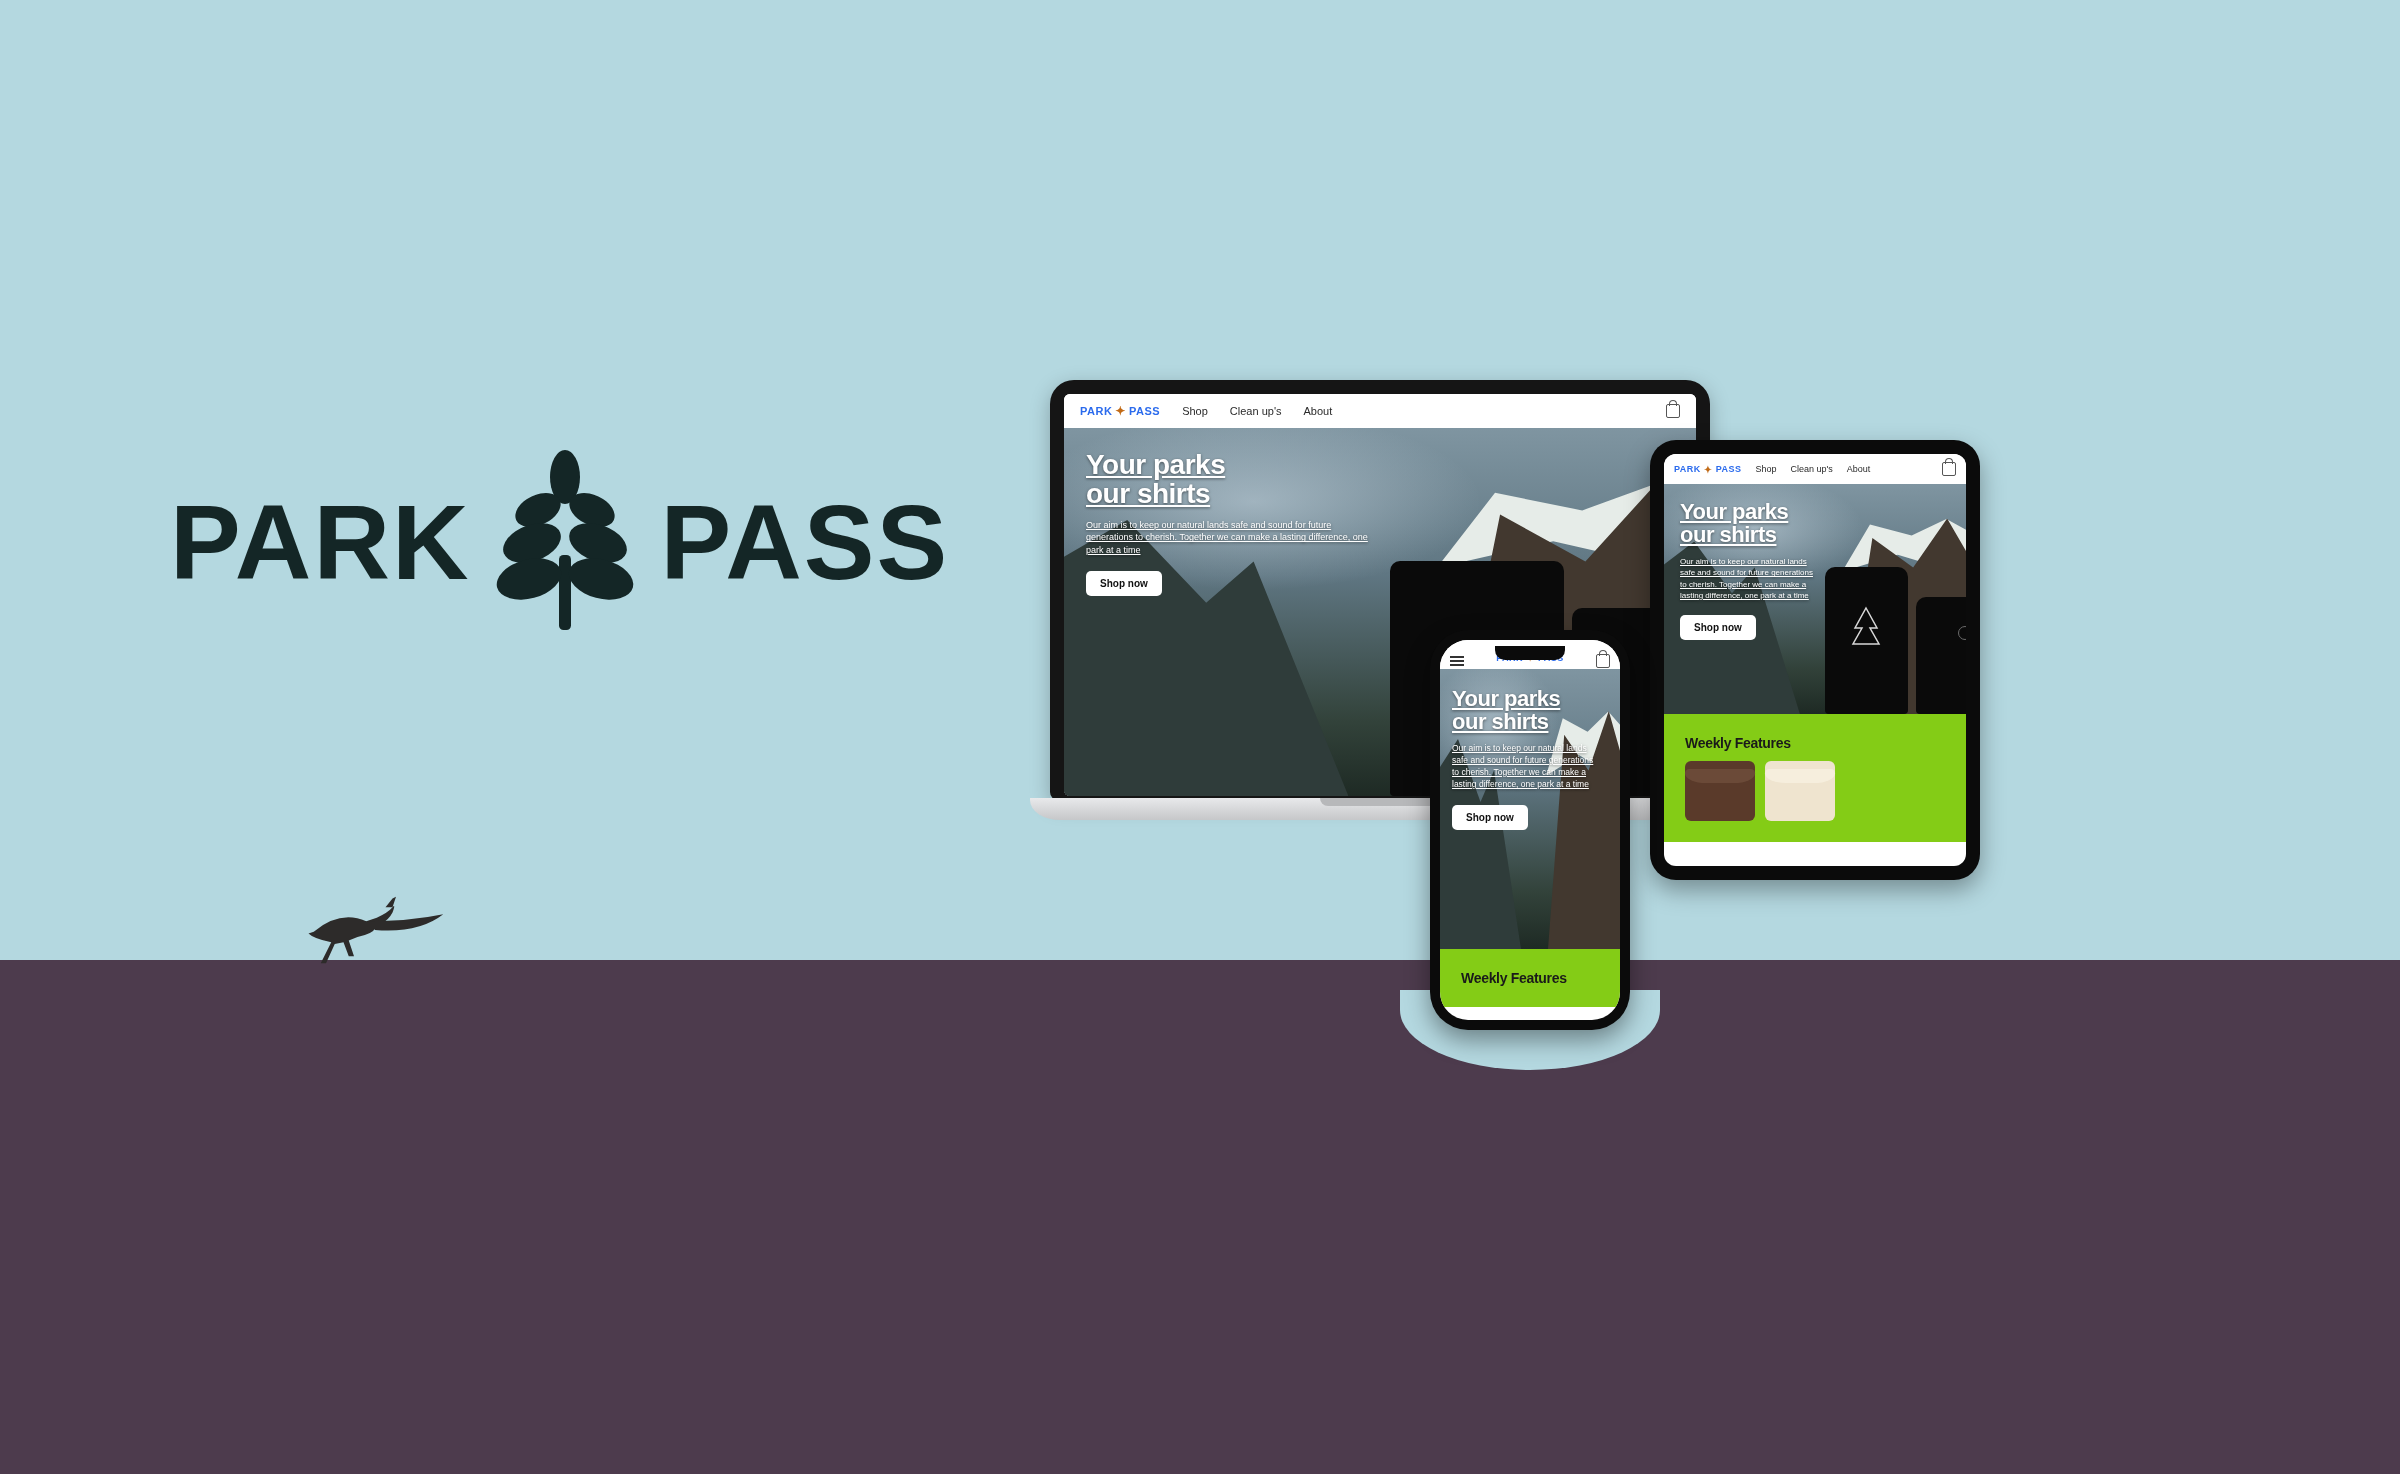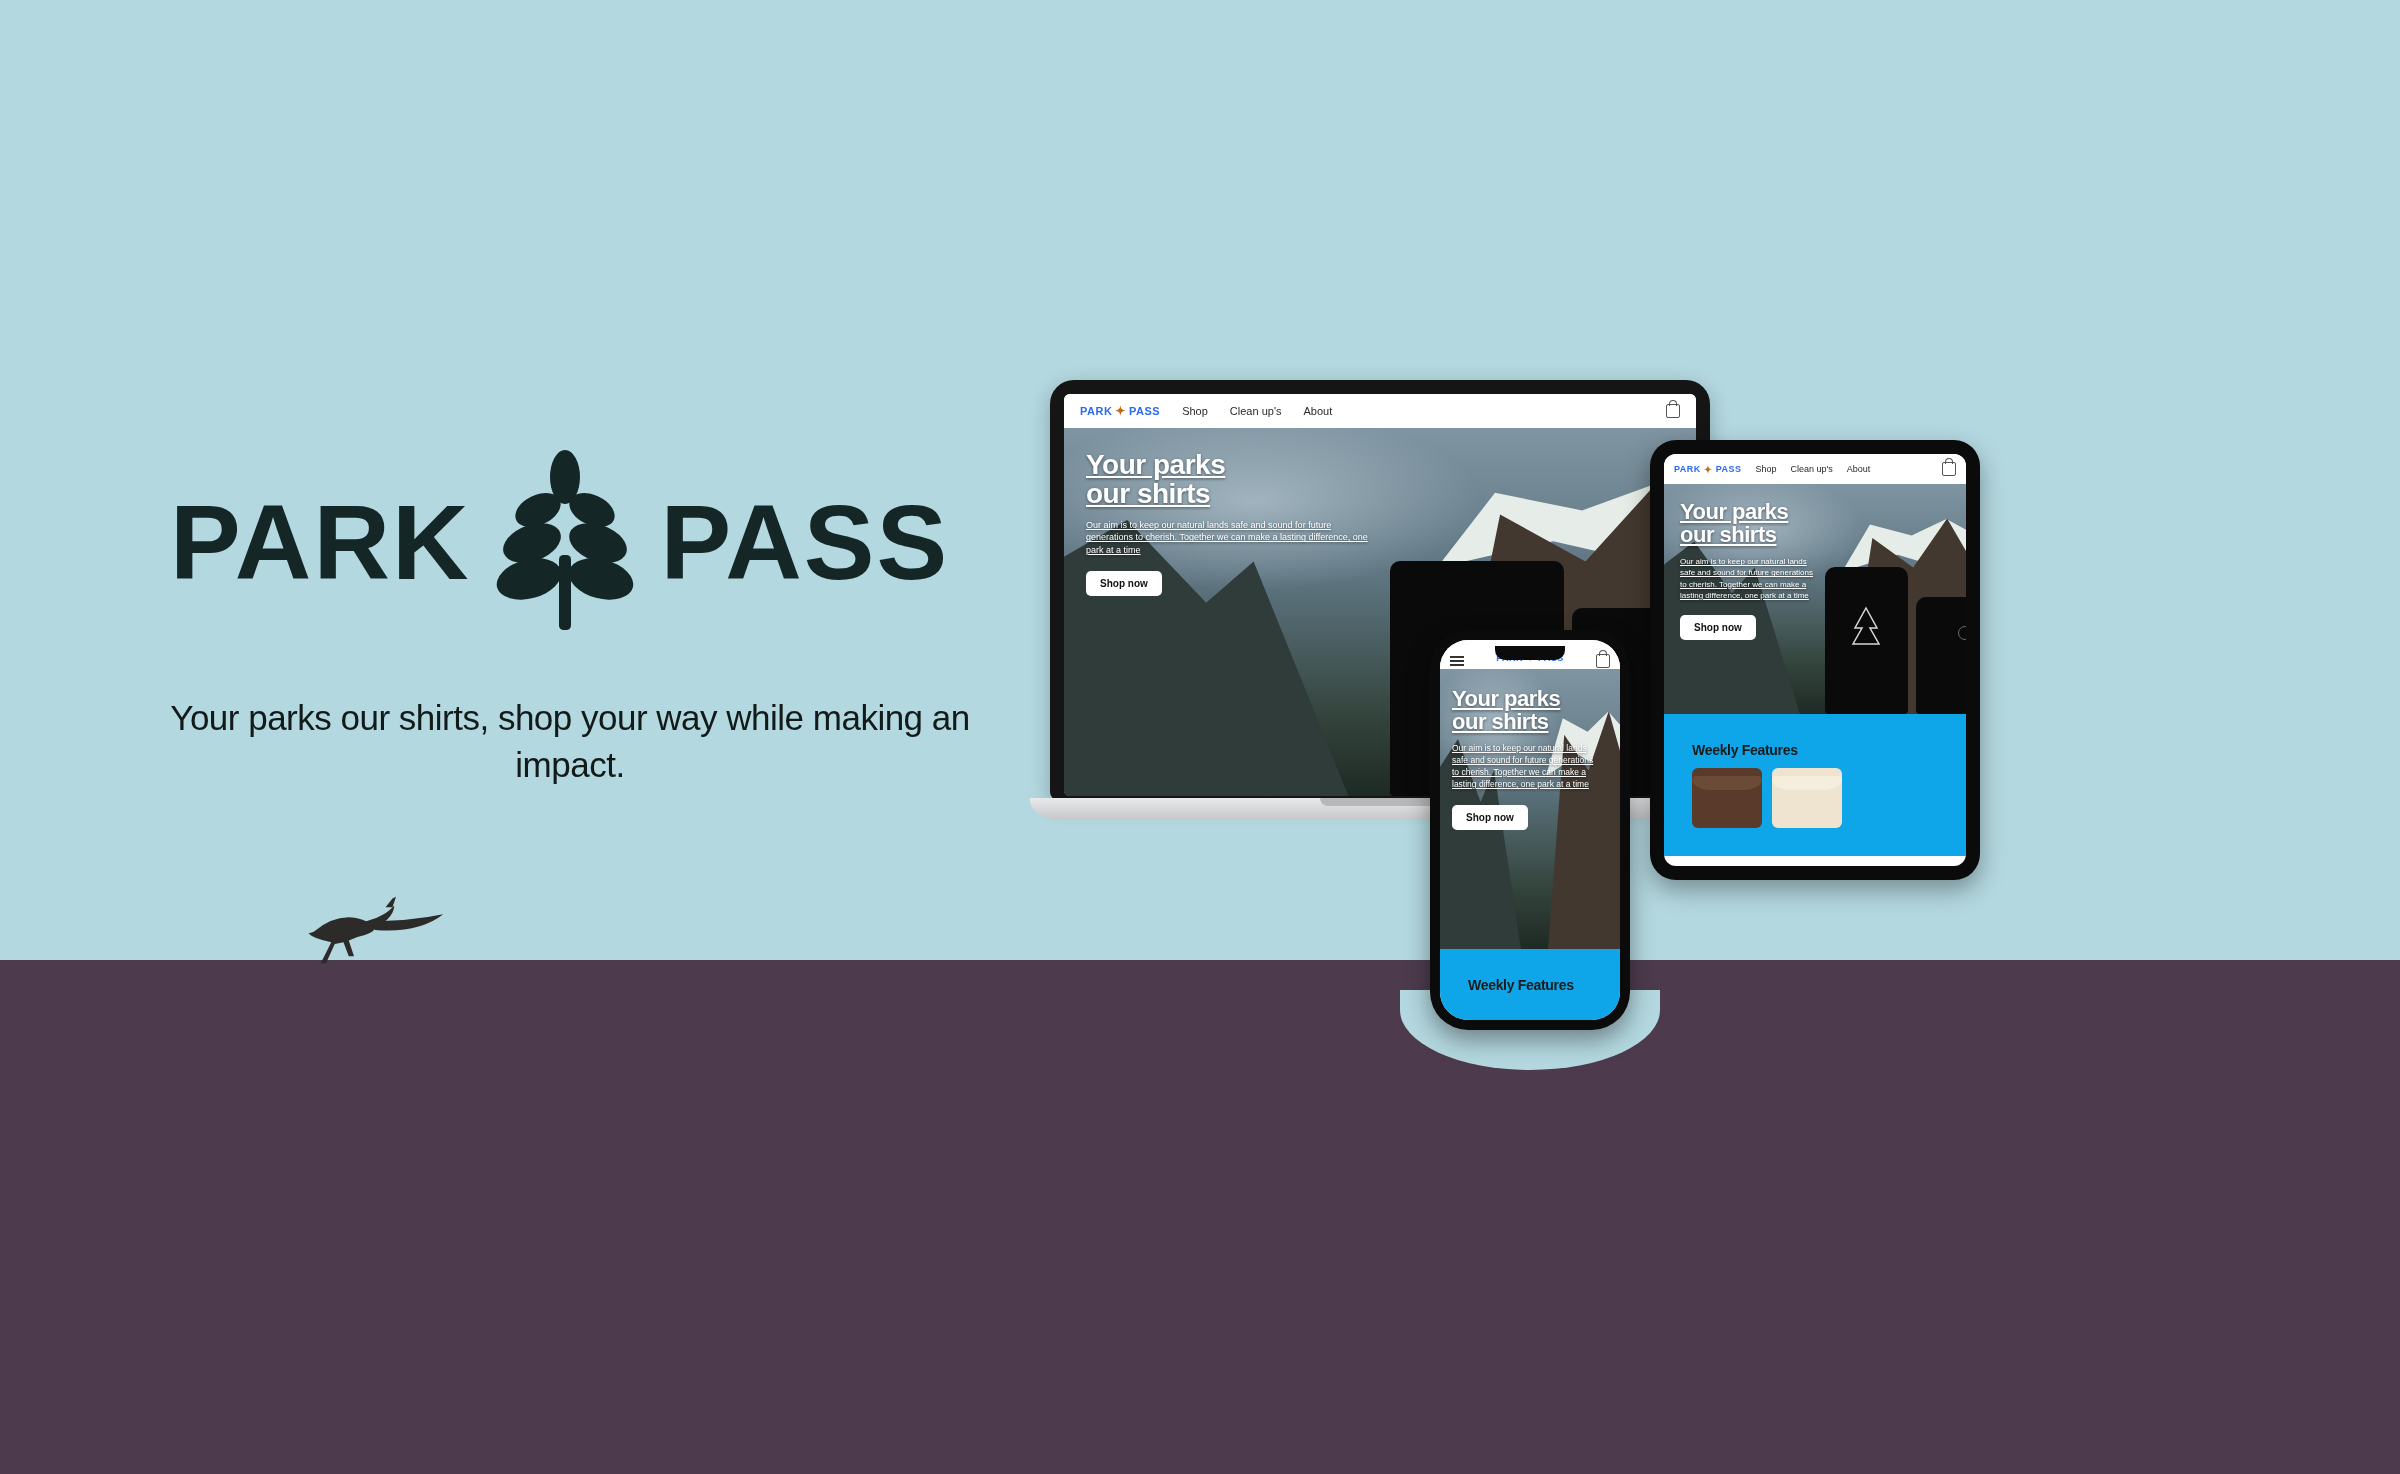--- a/index.html
+++ b/index.html
@@ -362,22 +362,22 @@
   color: #111;
   font-size: 10px;
   font-weight: 700;
   padding: 7px 14px;
   border-radius: 5px;
   text-shadow: none;
 }
 
 
 .features {
-  background: #0ea5e9;
-  padding: 28px;
+  background: #84cc16;
+  padding: 21px;
 }
 .features h2 {
   font-size: 14px;
   font-weight: 900;
   color: #1a1a1a;
   letter-spacing: -0.3px;
 }
 .features-phone h2 { font-size: 14px; }
 .feat-row {
   margin-top: 10px;
@@ -421,21 +421,20 @@
             <ellipse cx="68" cy="40" rx="16" ry="10" transform="rotate(25 68 40)"></ellipse>
             <ellipse cx="28" cy="62" rx="20" ry="12" transform="rotate(-20 28 62)"></ellipse>
             <ellipse cx="72" cy="62" rx="20" ry="12" transform="rotate(20 72 62)"></ellipse>
             <ellipse cx="26" cy="86" rx="22" ry="13" transform="rotate(-15 26 86)"></ellipse>
             <ellipse cx="74" cy="86" rx="22" ry="13" transform="rotate(15 74 86)"></ellipse>
           </g>
         </svg>
       </span>
       <span class="brand-word">PASS</span>
     </div>
-    <div class="tagline">Your parks our shirts, shop your way while making an impact.</div>
   </div>
 
   <div class="roadrunner">
     <svg viewBox="0 0 160 90">
       <g fill="#2d2b2a">
         <path d="M 10 50 Q 40 25 70 38 L 82 34 Q 95 28 100 22 Q 104 17 100 28 Q 96 36 86 42 L 80 46 Q 78 52 60 56 L 50 60 L 56 78 L 50 78 L 44 62 L 34 64 L 24 86 L 18 86 L 30 62 Q 10 58 4 52 Z"></path>
         <path d="M 70 38 Q 120 38 158 30 Q 130 52 80 48 Z"></path>
         <path d="M 92 22 L 100 12 L 104 10 L 100 22 Z"></path>
       </g>
     </svg>

